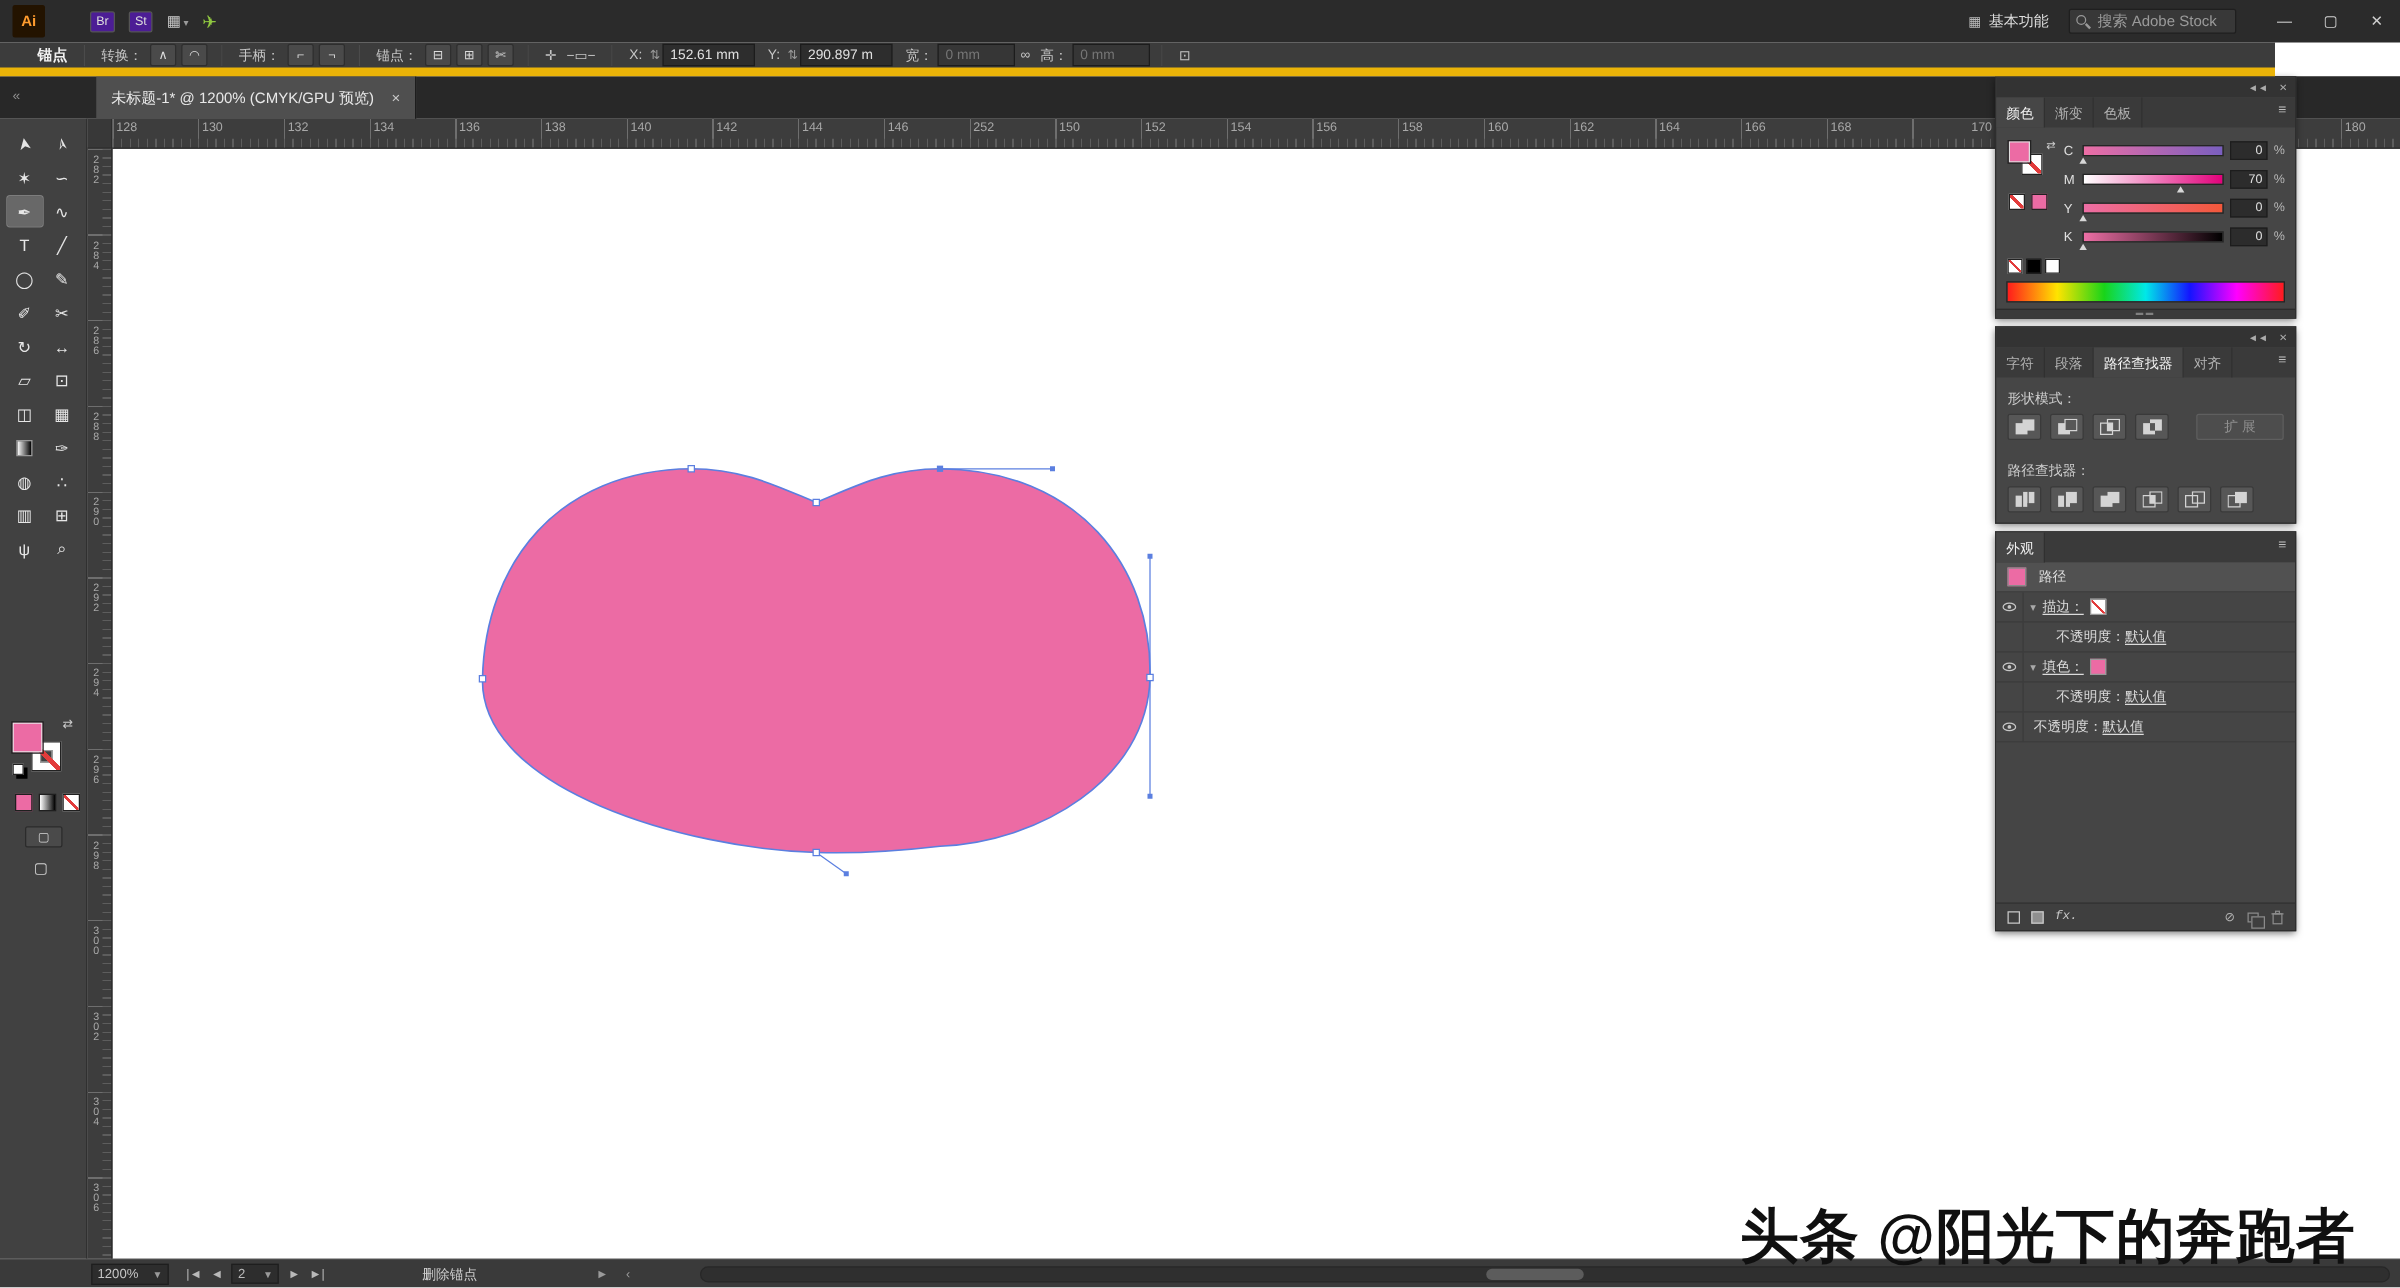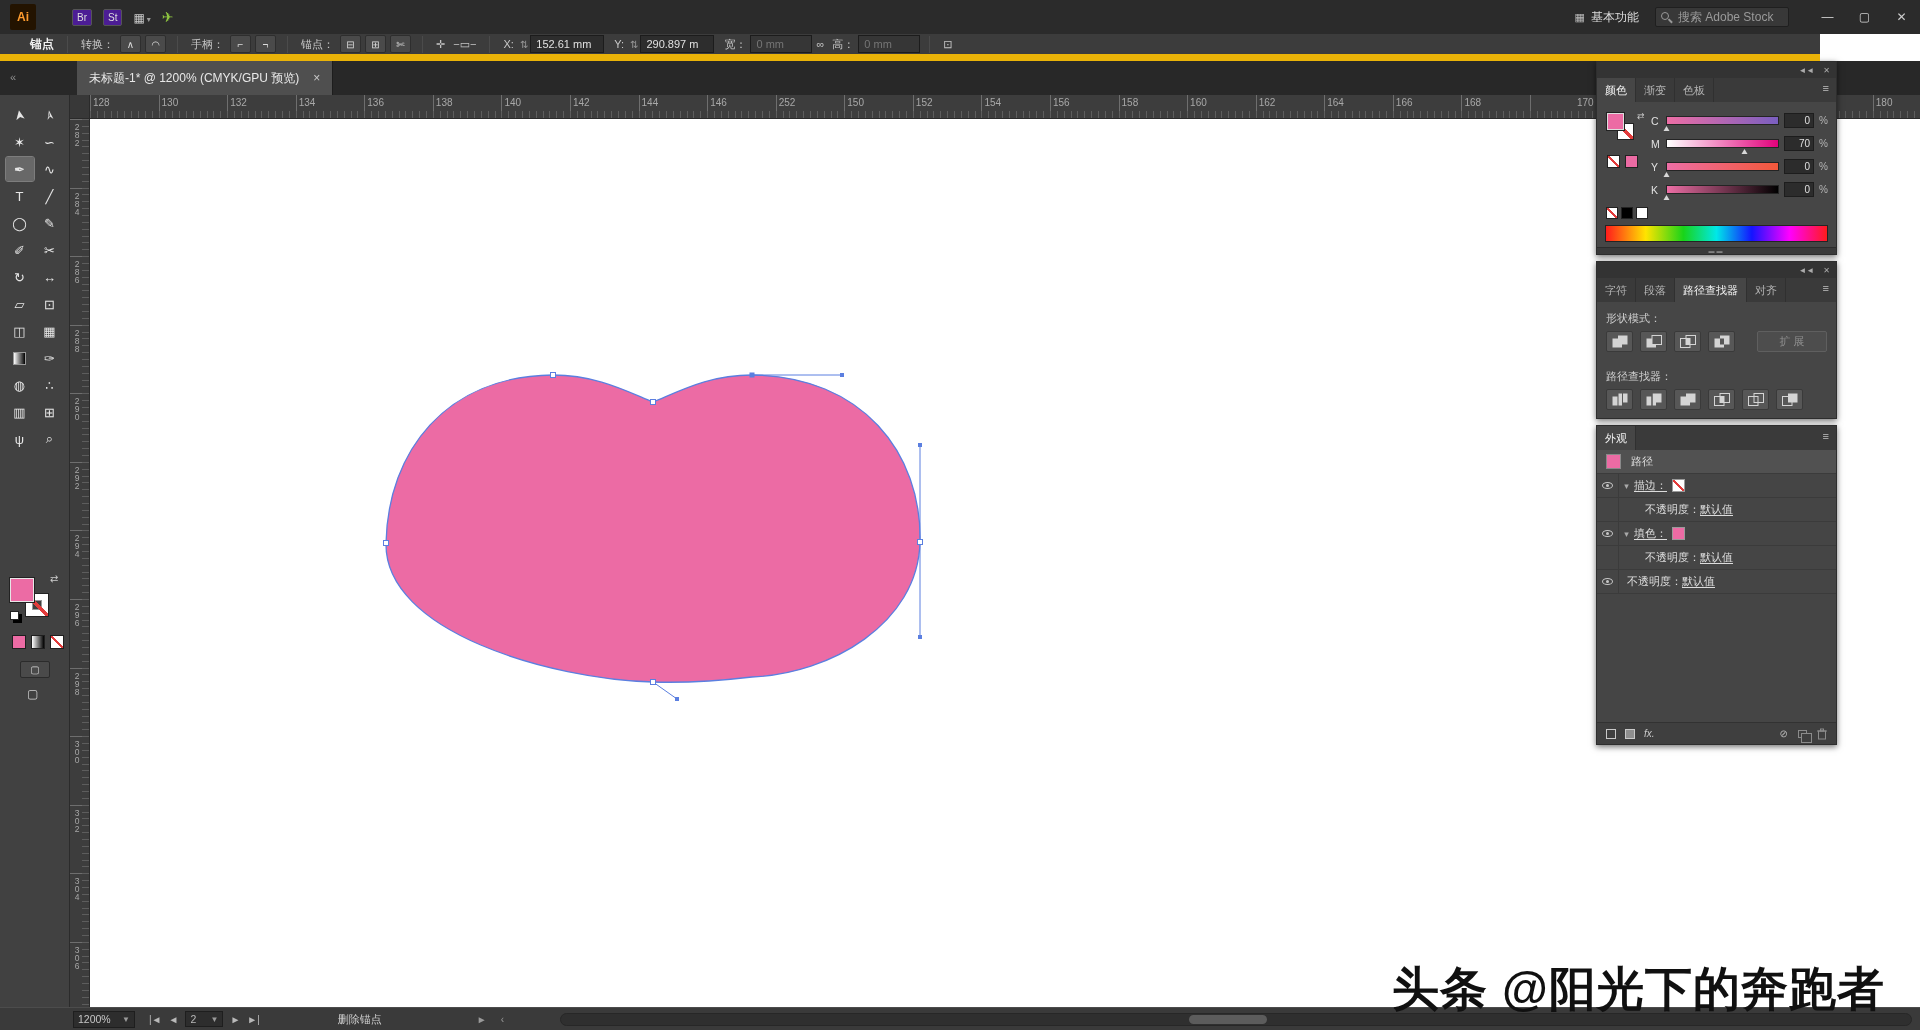--- a/index.html
+++ b/index.html
@@ -127,21 +127,21 @@
   .ap-chev{width:15px;text-align:center;color:#a9a9a9;font-size:9px;flex:none;}
   .lk{text-decoration:underline;text-underline-offset:2px;}
   .chip{width:13px;height:13px;border:1px solid #9a9a9a;margin-left:5px;position:relative;overflow:hidden;flex:none;}
   .chip-pink{background:#ec6ba4;}
   .chip-none{background:#fff;}
   .ap-swatch{width:15px;height:15px;background:#ec6ba4;border:1px solid #8a8a8a;margin:0 10px 0 9px;flex:none;}
   #ap-filler{height:128px;background:#454545;}
   #ap-footer{height:22px;background:#3f3f3f;border-top:1px solid #323232;display:flex;align-items:center;gap:9px;padding:0 9px;font-size:10px;color:#c9c9c9;}
   .sq-outline{width:10px;height:10px;border:1px solid #c9c9c9;}
   .sq-fillic{width:10px;height:10px;border:1px solid #c9c9c9;background:#8f8f8f;}
-  #fx-label{font-style:italic;}
+  #fx-label{font-style:italic;font-family:Liberation Mono, monospace;}
   #ap-right-icons{margin-left:auto;display:flex;align-items:center;gap:10px;color:#b3b3b3;}
   .dim{color:#828282;}
   .dup{width:9px;height:8px;border:1px solid #8b8b8b;position:relative;}
   .dup::after{content:"";position:absolute;left:2px;top:2px;width:9px;height:8px;border:1px solid #8b8b8b;background:#3f3f3f;}
 
   
   #statusbar{position:absolute;left:0;top:1007px;width:1920px;height:23px;background:#3a3a3a;border-top:1px solid #4c4c4c;display:flex;align-items:center;font-size:11px;color:#c6c6c6;z-index:11;}
   #zoom-box{margin-left:73px;width:62px;height:17px;background:#2d2d2d;border:1px solid #1e1e1e;display:flex;align-items:center;justify-content:space-between;padding:0 4px;font-size:10.5px;flex:none;}
   .carr{font-size:8px;color:#9a9a9a;}
   #nav{display:flex;align-items:center;gap:7px;margin-left:14px;color:#b9b9b9;font-size:10px;}

